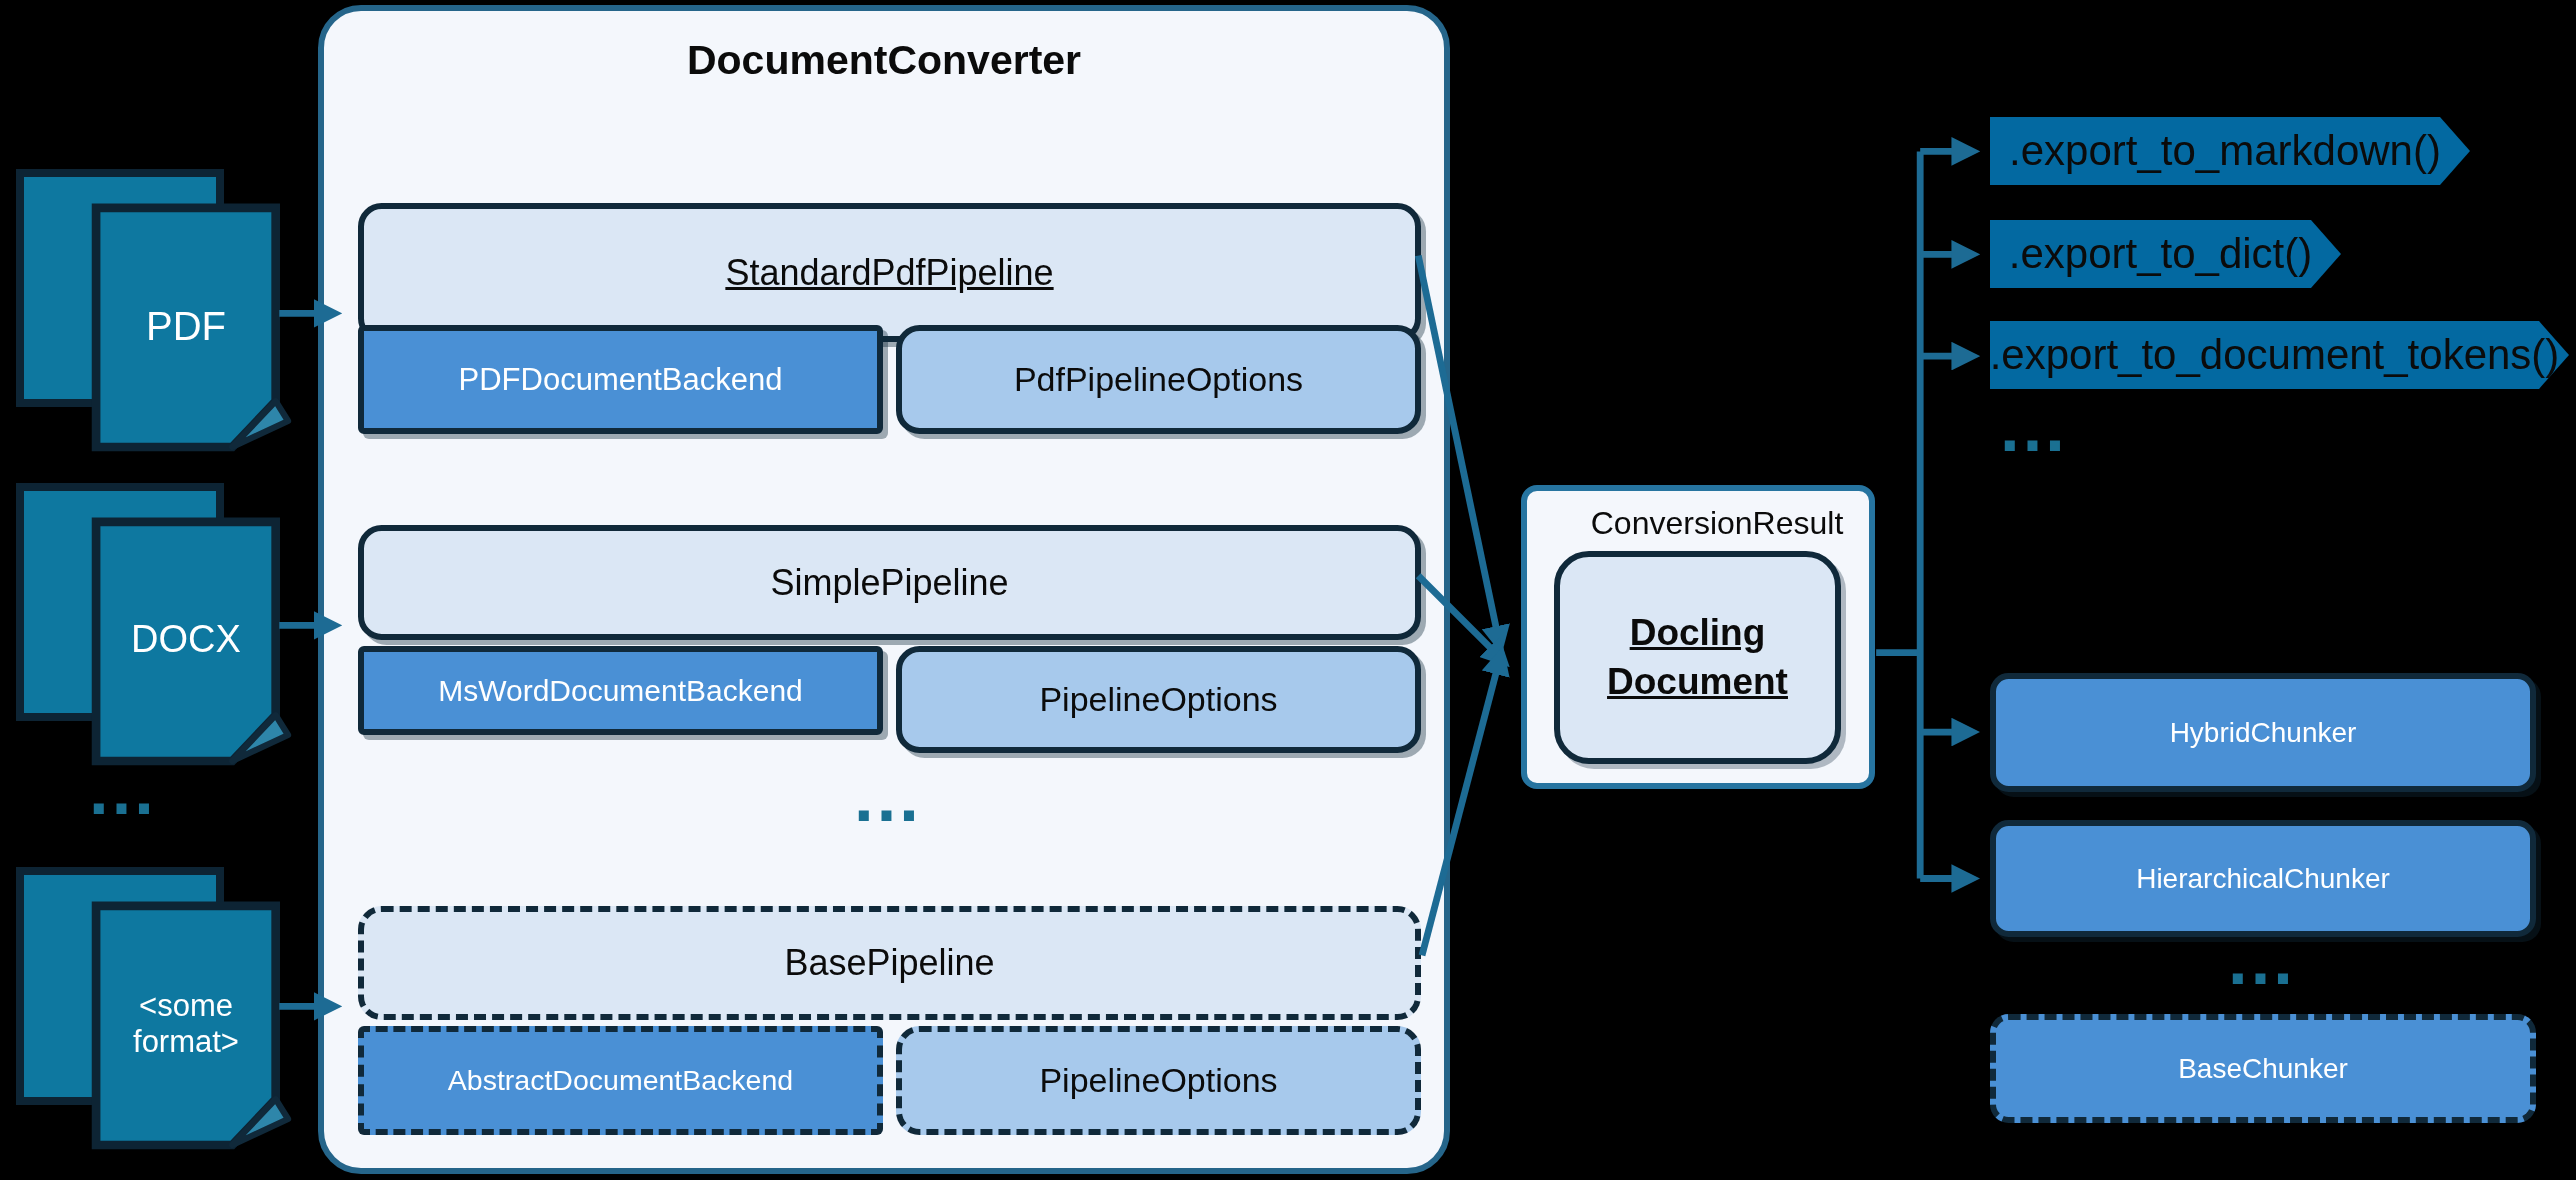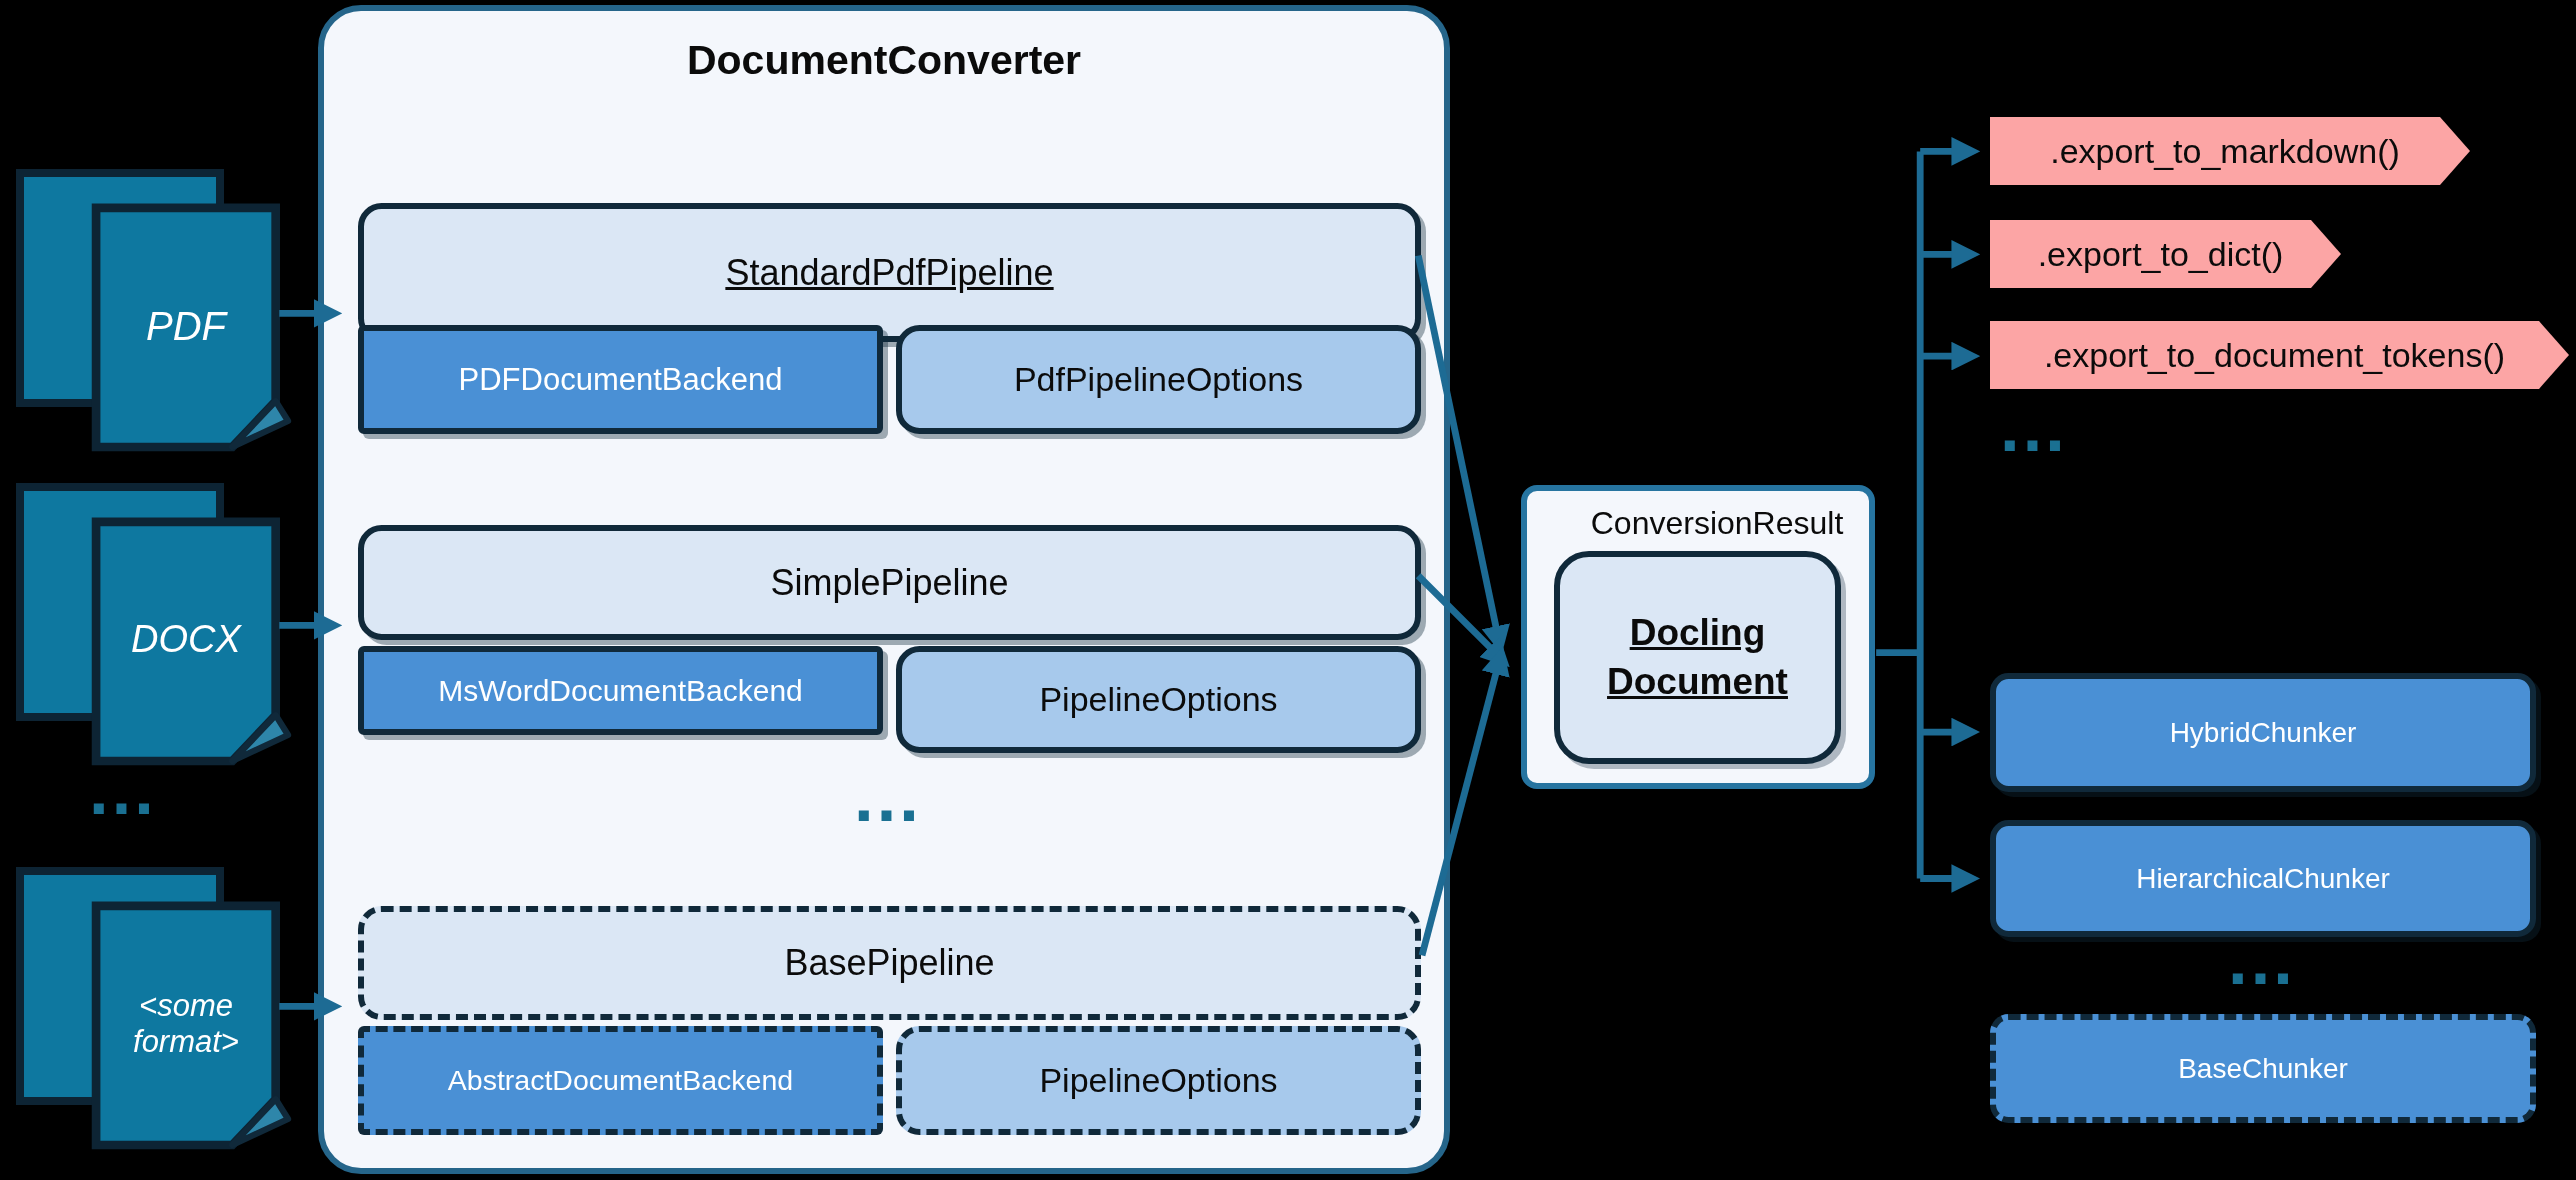--- a/index.html
+++ b/index.html
@@ -4,21 +4,21 @@
 <style>
   html,body{margin:0;padding:0;background:#000;}
   body{width:2576px;height:1180px;position:relative;overflow:hidden;
        font-family:"Liberation Sans", sans-serif;}
   .abs{position:absolute;box-sizing:border-box;}
 
   
   .page-back{background:#0e78a0;border:8.7px solid #0d2434;}
   .front-svg{overflow:visible;}
   .stack-label{display:flex;align-items:center;justify-content:center;text-align:center;
-               color:#ffffff;font-weight:400;line-height:1.15;font-style:italic;}
+               color:#ffffff;font-weight:400;line-height:1.15;}
 
   
   .converter{background:#f4f7fc;border:6.2px solid #25658a;border-radius:43px;}
   .conv-title{width:100%;text-align:center;font-size:41px;font-weight:700;color:#0b0b0b;}
 
   
   .box{display:flex;align-items:center;justify-content:center;text-align:center;
        border:6.2px solid #10293a;box-shadow:5px 5px 0 rgba(16,41,58,0.38);}
   .hdr{background:#dbe7f5;border-radius:23.6px;font-size:36px;color:#0b0b0b;}
   .backend{background:#4a90d5;border-radius:6px;color:#ffffff;}
@@ -27,22 +27,22 @@
 
   
   .cr{background:#f4f7fc;border:6.2px solid #2674a0;border-radius:16px;}
   .cr-label{width:100%;text-align:center;font-size:32px;color:#0b0b0b;padding-left:38px;}
   .docling{background:#dbe7f5;border:6.8px solid #10293a;border-radius:35px;
            display:flex;align-items:center;justify-content:center;text-align:center;
            font-size:37px;font-weight:700;color:#0b0b0b;line-height:1.3;
            box-shadow:5px 5px 0 rgba(16,41,58,0.3);}
 
   
-  .tag{background:#fca5a5;display:flex;align-items:center;justify-content:center;
-       font-size:34px;color:#0b0b0b;padding:0 43px 0 33px;
+  .tag{background:#0369a1;display:flex;align-items:center;justify-content:center;
+       font-size:42px;color:#0b0b0b;padding:0 43px 0 33px;
        clip-path:polygon(0 0, calc(100% - 30px) 0, 100% 50%, calc(100% - 30px) 100%, 0 100%);}
 
   
   .chunker{background:#4a90d5;border-radius:18.6px;color:#ffffff;font-size:28px;}
 
   
   .dots{color:#1a7092;font-weight:800;font-size:71px;letter-spacing:5px;
         transform:translate(-50%,-72%);white-space:nowrap;}
 </style>
 </head>

